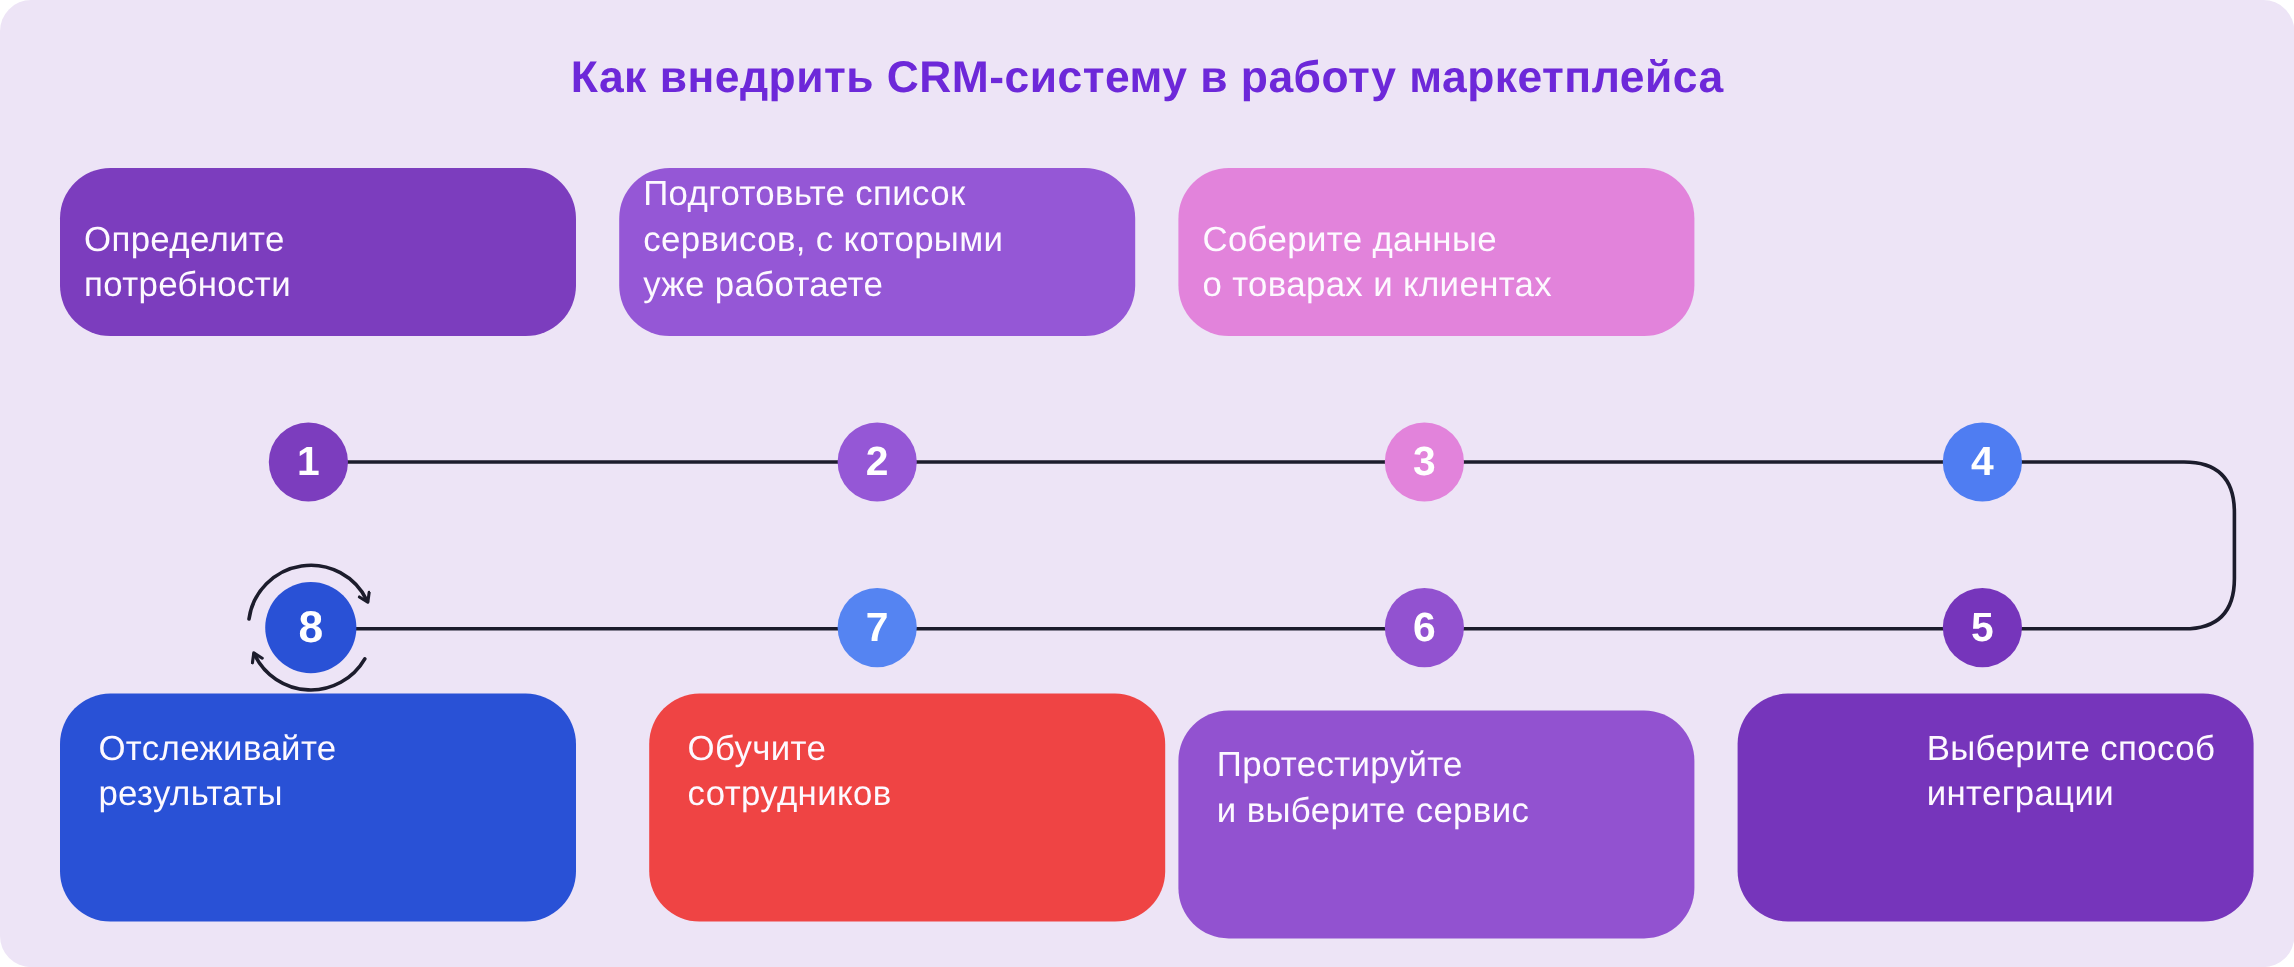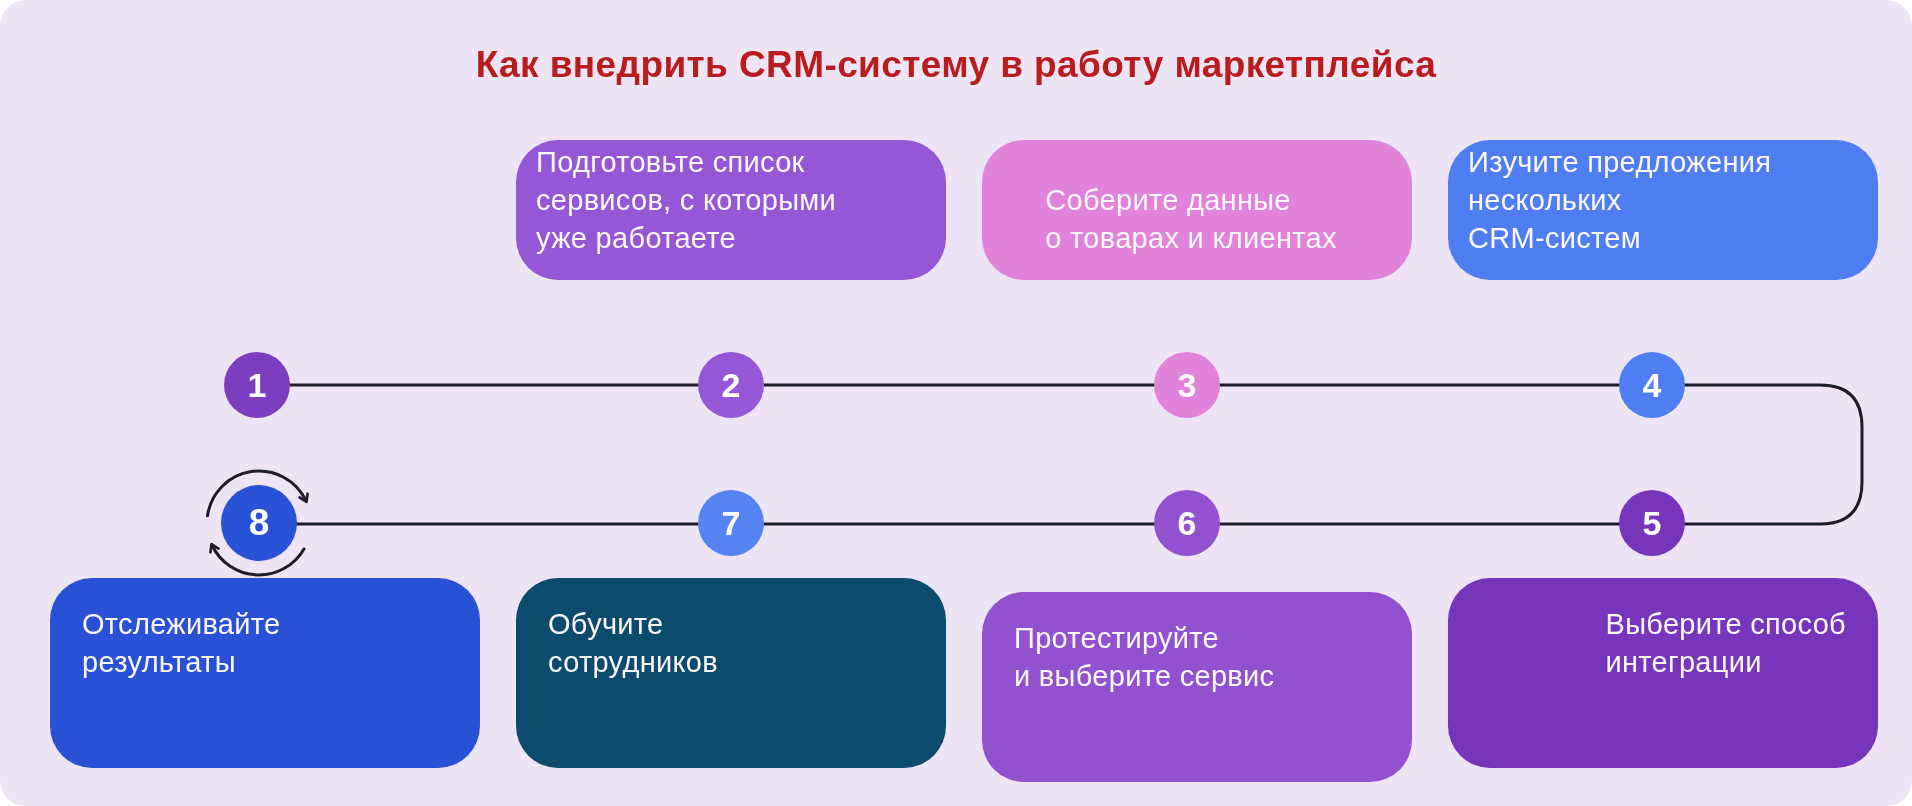--- a/index.html
+++ b/index.html
@@ -8,21 +8,21 @@
     width:1912px; height:806px;
     background:#EDE4F6;
     border-radius:26px;
     overflow:hidden;
     font-family:"Liberation Sans","DejaVu Sans",sans-serif;
   }
   .title {
     position:absolute; left:0; top:44px; width:100%;
     text-align:center;
     font-size:37px; font-weight:700; letter-spacing:0.4px;
-    color:#b91c1c; margin:0;
+    color:#6d28d9; margin:0;
   }
   .card {
     position:absolute;
     width:430px;
     border-radius:42px;
     display:flex; flex-direction:column;
     box-sizing:border-box;
     padding:26px 32px;
     color:#ffffff;
   }
@@ -61,40 +61,39 @@
     font-size:37px;
   }
 </style>
 </head>
 <body>
 
 <div class="canvas">
 
   <h1 class="title">Как внедрить CRM-систему в работу маркетплейса</h1>
 
+  <div class="card row-top col-1" style="background: rgb(124, 61, 190);">
+    <div class="label">Определите
+потребности</div>
+  </div>
   <div class="card row-top col-2" style="background: rgb(149, 87, 214);">
     <div class="label">Подготовьте список
 сервисов, с которыми
 уже работаете</div>
   </div>
-  <div class="card row-top col-3" style="background: rgb(226, 131, 219); align-items: center;">
+  <div class="card row-top col-3" style="background: rgb(226, 131, 219);">
     <div class="label">Соберите данные
 о товарах и клиентах</div>
-  </div>
-  <div class="card row-top col-4" style="background: rgb(79, 125, 242);">
-    <div class="label">Изучите предложения
-нескольких
-CRM-систем</div>
   </div>
 
   <div class="card row-bottom col-1" style="background: rgb(41, 81, 214);">
     <div class="label">Отслеживайте
 результаты</div>
   </div>
-  <div class="card row-bottom col-2" style="background: #0c4a6e;">
+  <div class="card row-bottom col-2" style="background: #ef4444; margin-left: 25px;">
     <div class="label">Обучите
 сотрудников</div>
   </div>
   <div class="card row-bottom col-3" style="background: rgb(146, 82, 208); margin-top: 14px;">
     <div class="label">Протестируйте
 и выберите сервис</div>
   </div>
   <div class="card row-bottom col-4" style="background: rgb(118, 53, 187); align-items: flex-end;">
     <div class="label">Выберите способ
 интеграции</div>

